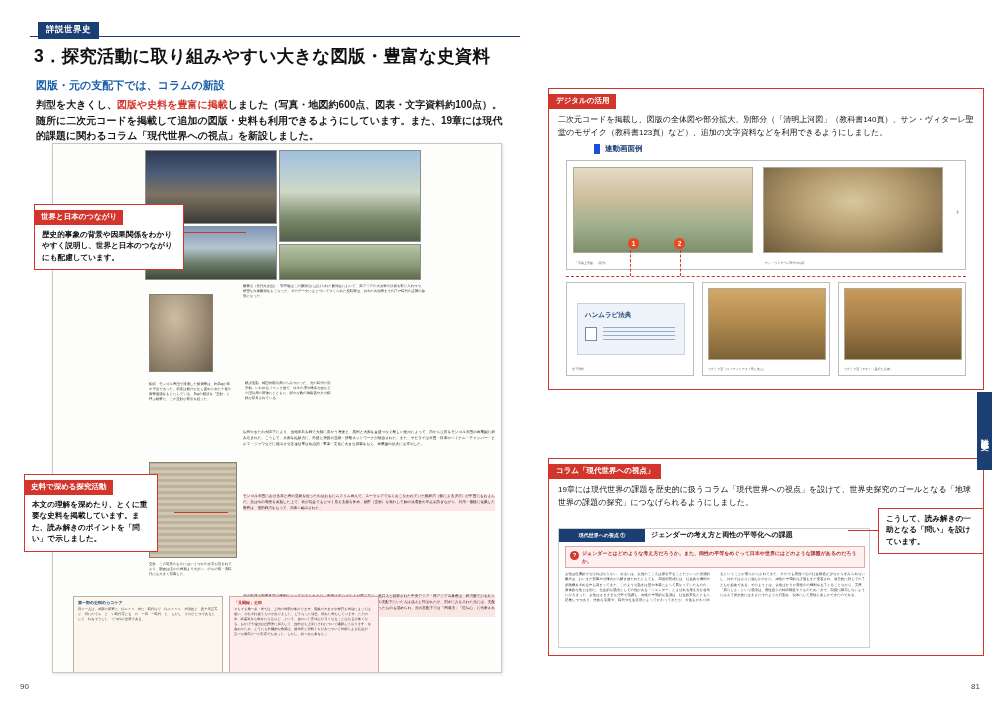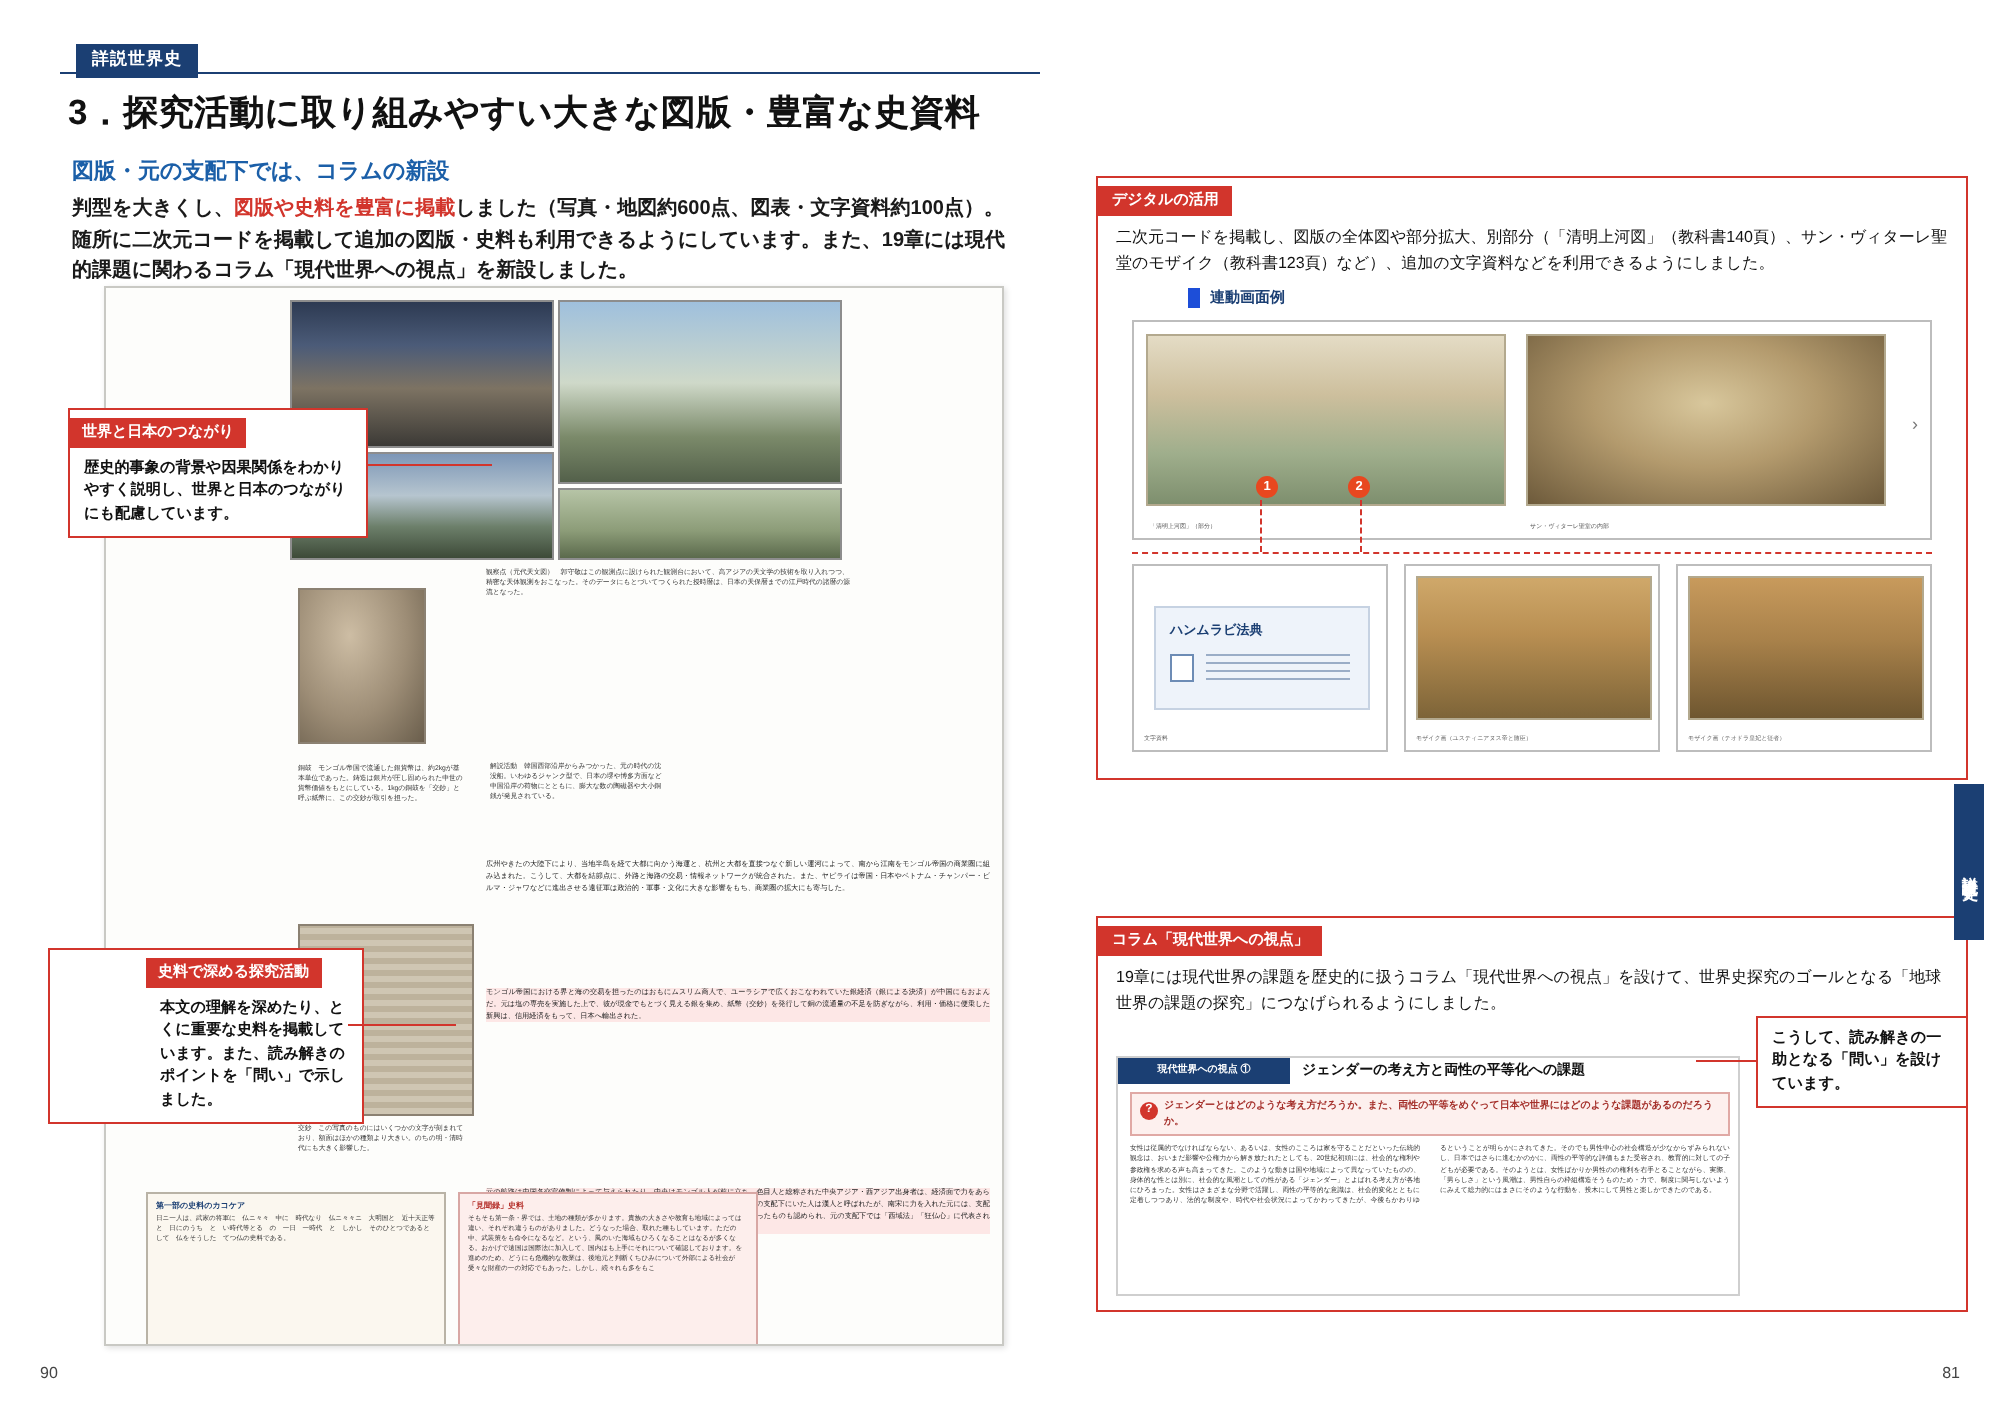--- a/index.html
+++ b/index.html
@@ -131,21 +131,21 @@
     background: #d2352c; color: #fff;
     font-size: 7.5px; font-weight: bold;
     padding: 2px 6px 3px 6px;
     display: inline-block;
   }
   .callout .co-body {
     font-size: 7.6px; line-height: 1.5; color: #111;
     padding: 4px 7px 6px 7px; font-weight: bold;
   }
   .co-1 { left: 34px; top: 204px; width: 150px; }
-  .co-2 { left: 24px; top: 474px; width: 158px; padding-left: 48px; }
+  .co-2 { left: 24px; top: 474px; width: 134px; }
 
   .leader {
     position: absolute; background: #d2352c;
   }
 
   
   .panel {
     position: absolute; border: 1px solid #d2352c; background: #fff;
   }
   .panel .p-head {

